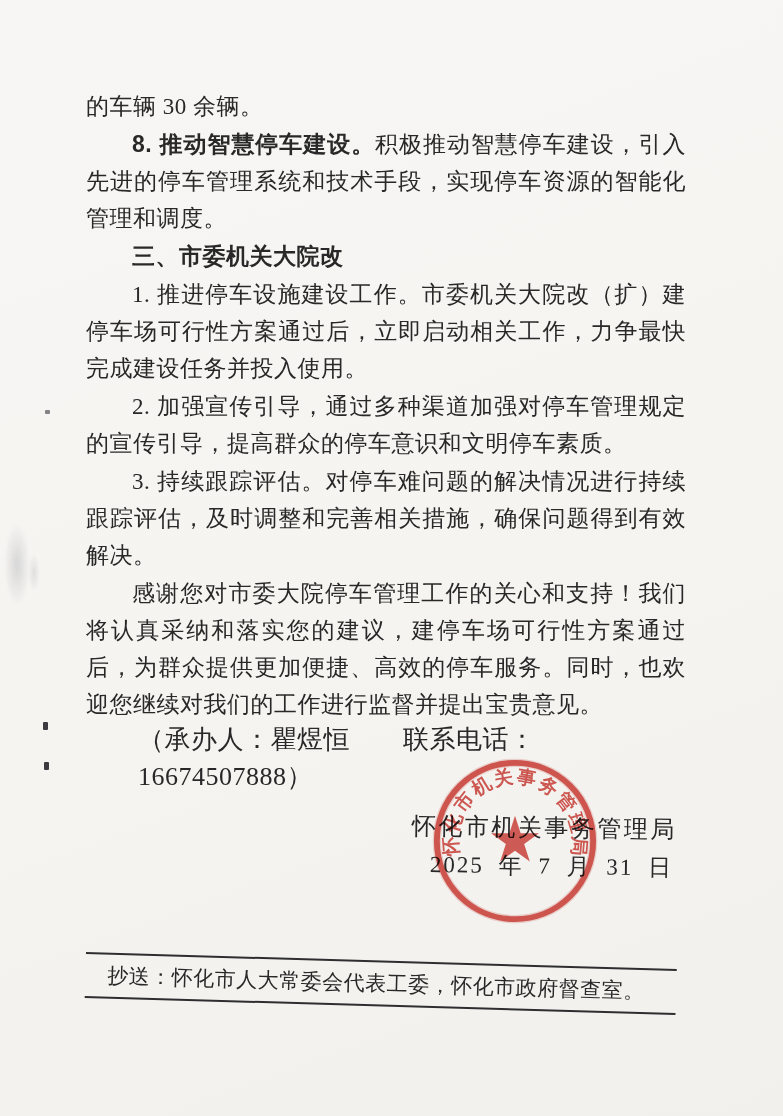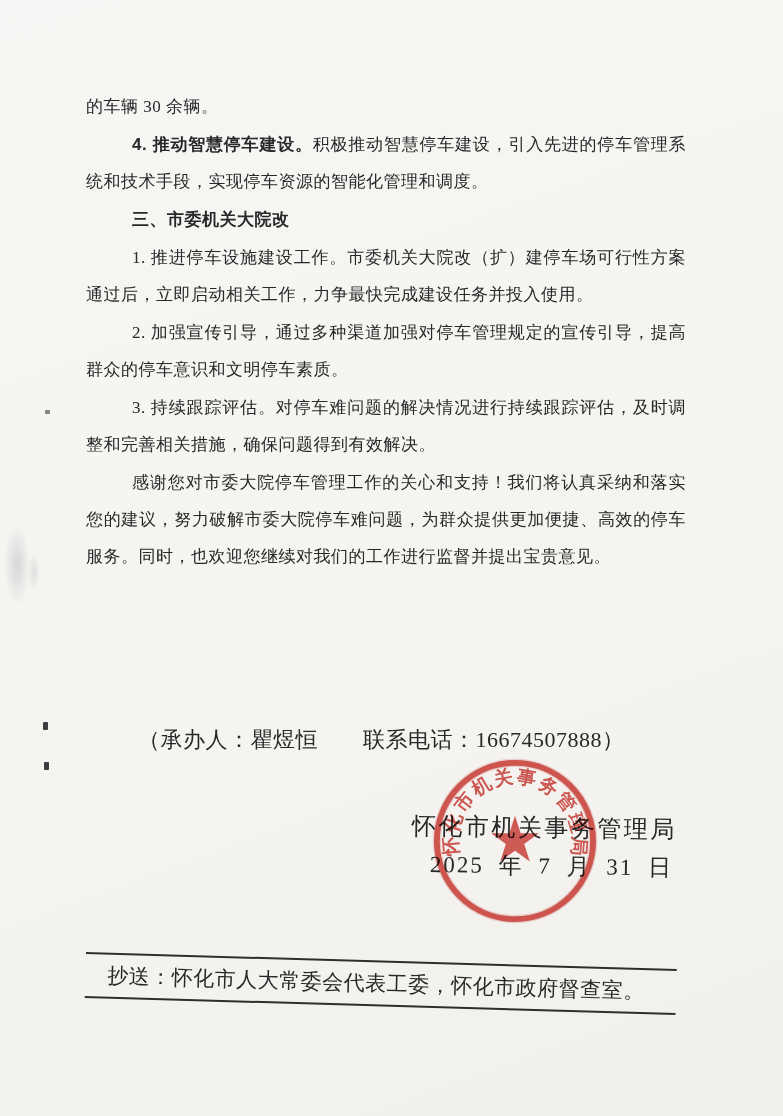--- a/index.html
+++ b/index.html
@@ -17,21 +17,21 @@
     font-family: "Liberation Serif", "DejaVu Serif", serif;
     color: #282828;
   }
 
   
   .body-text {
     position: absolute;
     left: 86px;
     top: 88px;
     width: 600px;
-    font-size: 17px;
+    font-size: 23px;
     line-height: 37px;
     text-align: justify;
     letter-spacing: 0.5px;
   }
   .body-text p {
     margin: 0 0 1px 0;
     text-indent: 46px;
   }
   .body-text p.no-indent { text-indent: 0; }
   .body-text b {
@@ -40,21 +40,21 @@
   }
 
   
   .contact-line {
     position: absolute;
     left: 86px;
     top: 721px;
     width: 600px;
     padding-left: 52px;
     box-sizing: border-box;
-    font-size: 22px;
+    font-size: 26px;
     line-height: 37px;
     letter-spacing: 0.5px;
   }
 
   
   .sig-org {
     position: absolute;
     left: 412px;
     top: 810px;
     font-size: 24px;
@@ -125,26 +125,26 @@
     filter: blur(1px);
   }
 </style>
 </head>
 <body>
 
 <div class="page">
 
   <div class="body-text">
     <p class="no-indent"><b></b><span>的车辆 30 余辆。</span></p>
-    <p><b>4. 推动智慧停车建设。</b><span>积极推动智慧停车建设，引入先进的停车管理系统和技术手段，实现停车资源的智能化管理和调度。</span></p>
+    <p><b>8. 推动智慧停车建设。</b><span>积极推动智慧停车建设，引入先进的停车管理系统和技术手段，实现停车资源的智能化管理和调度。</span></p>
     <p><b>三、市委机关大院改</b><span></span></p>
     <p><b></b><span>1. 推进停车设施建设工作。市委机关大院改（扩）建停车场可行性方案通过后，立即启动相关工作，力争最快完成建设任务并投入使用。</span></p>
     <p><b></b><span>2. 加强宣传引导，通过多种渠道加强对停车管理规定的宣传引导，提高群众的停车意识和文明停车素质。</span></p>
     <p><b></b><span>3. 持续跟踪评估。对停车难问题的解决情况进行持续跟踪评估，及时调整和完善相关措施，确保问题得到有效解决。</span></p>
-    <p><b></b><span>感谢您对市委大院停车管理工作的关心和支持！我们将认真采纳和落实您的建议，努力破解市委大院停车难问题，为群众提供更加便捷、高效的停车服务。同时，也欢迎您继续对我们的工作进行监督并提出宝贵意见。</span></p>
+    <p><b></b><span>感谢您对市委大院停车管理工作的关心和支持！我们将认真采纳和落实您的建议，建停车场可行性方案通过后，为群众提供更加便捷、高效的停车服务。同时，也欢迎您继续对我们的工作进行监督并提出宝贵意见。</span></p>
   </div>
 
   <div class="contact-line">（承办人：瞿煜恒　　联系电话：16674507888）</div>
 
   <div class="sig-org">怀化市机关事务管理局</div>
   <div class="sig-date">2025 年 7 月 31 日</div>
 
   <div class="seal">
     <svg viewBox="0 0 200 200" xmlns="http://www.w3.org/2000/svg">
 

